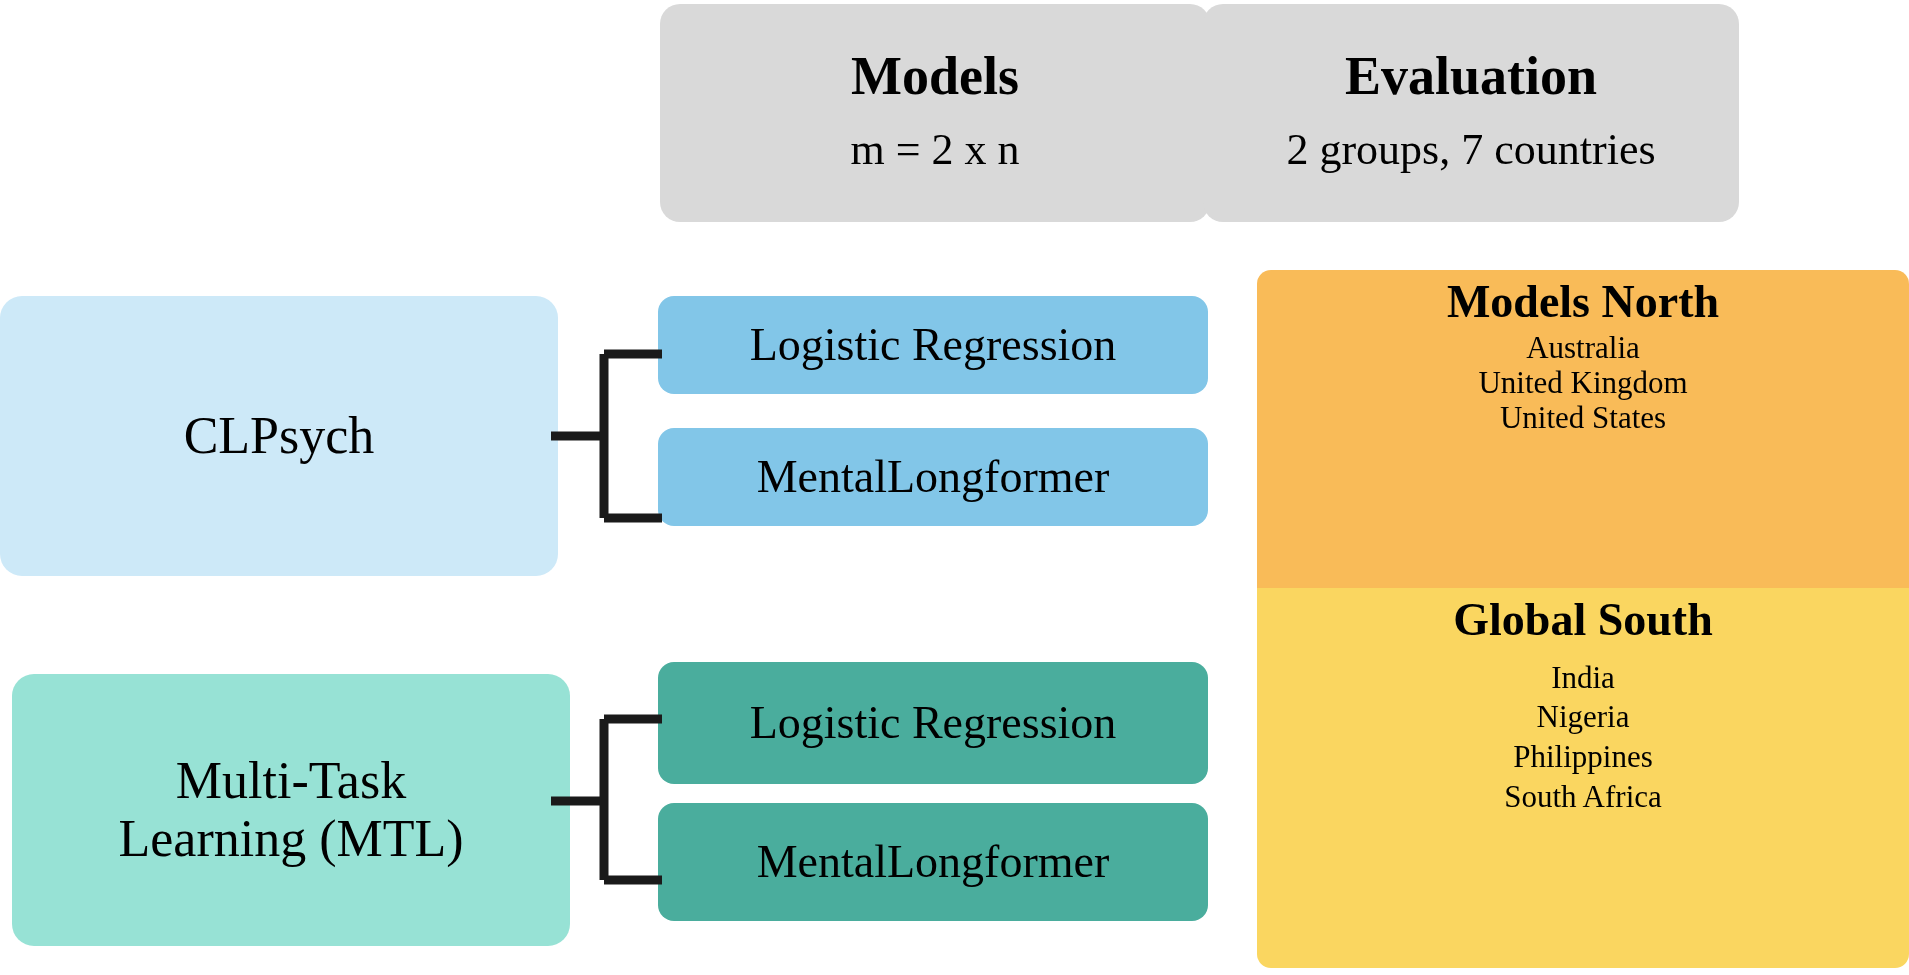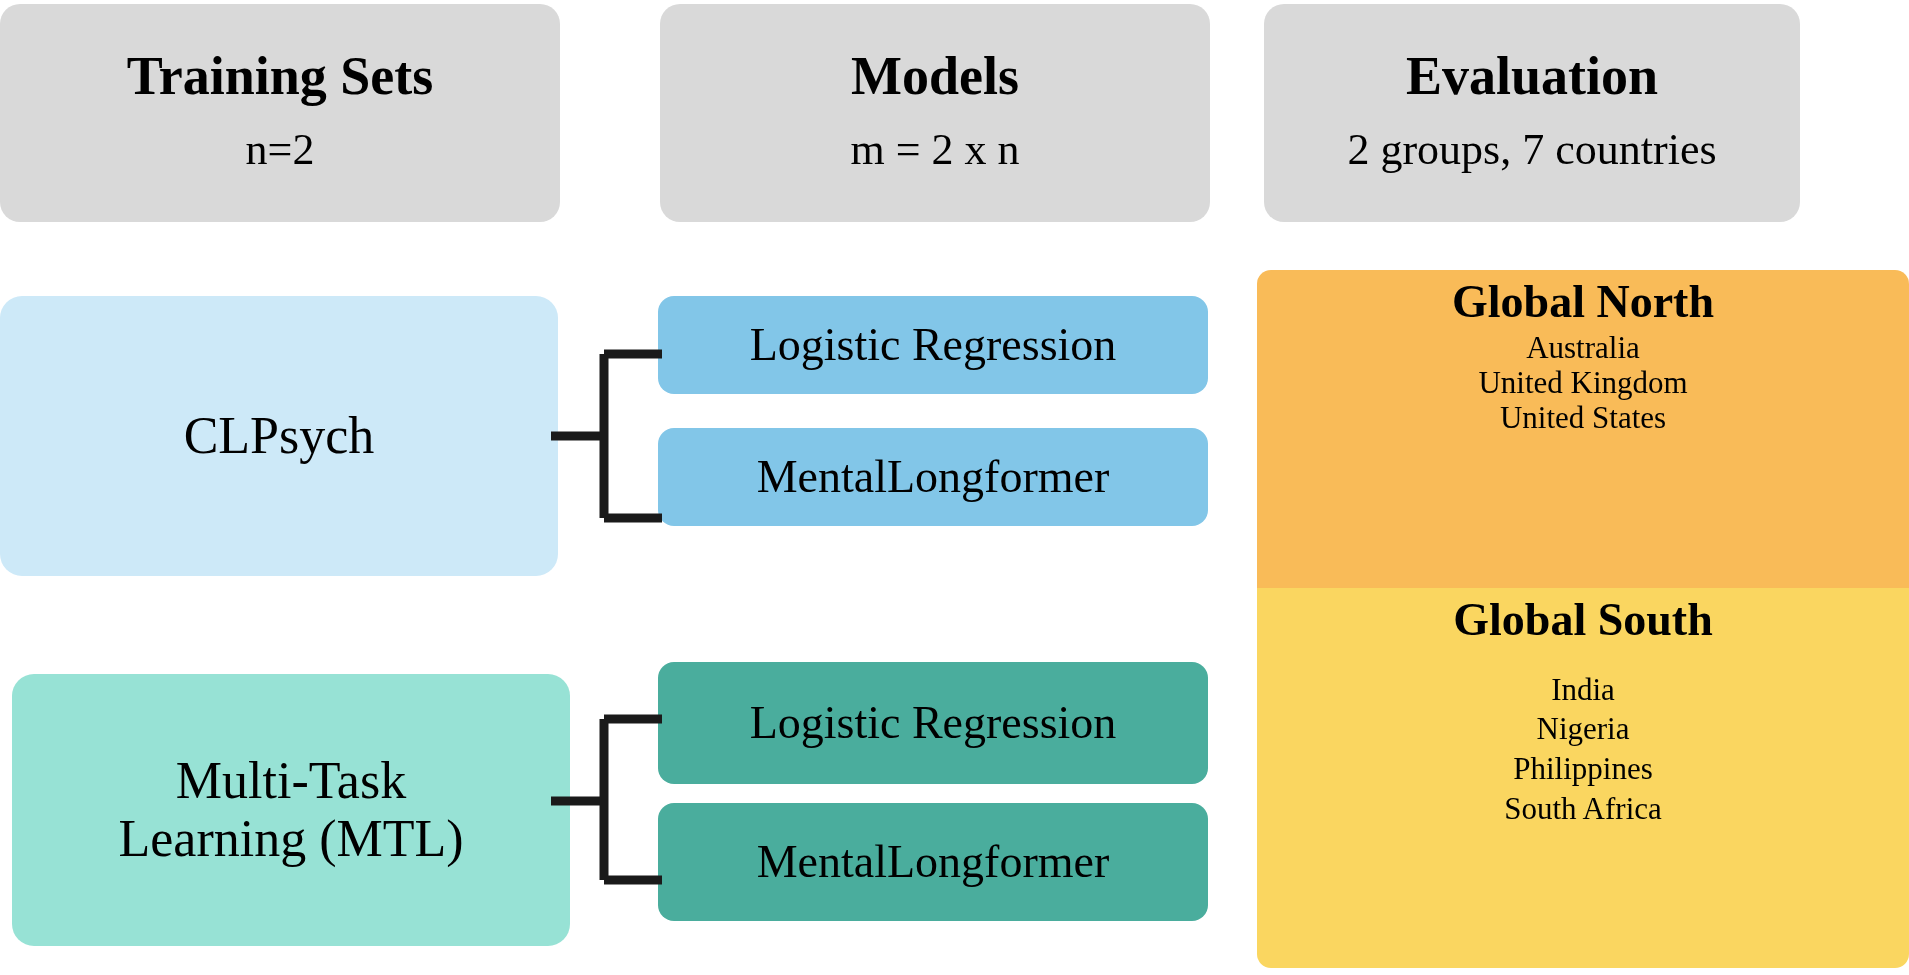--- a/index.html
+++ b/index.html
@@ -47,21 +47,21 @@
     letter-spacing: 0px;
     margin-bottom: 18px;
   }
   .header-sub {
     font-weight: normal;
     font-size: 44px;
   }
 
   #header-training { left: 0px;    top: 4px;  width: 560px; height: 218px; }
   #header-models   { left: 660px;  top: 4px;  width: 550px; height: 218px; }
-  #header-eval     { left: 1264px; top: 4px;  width: 536px; height: 218px; }
+  #header-eval     { left: 1203px; top: 4px;  width: 536px; height: 218px; }
 
   
   #box-clpsych {
     left: 0px; top: 296px; width: 558px; height: 280px;
     background: #cde9f8;
     border-radius: 22px;
     font-size: 52px;
   }
   #box-mtl {
     left: 12px; top: 674px; width: 558px; height: 272px;
@@ -115,41 +115,37 @@
     font-weight: bold;
     font-size: 46px;
     margin-top: 2px;
     margin-bottom: 2px;
   }
   .eval-country {
     font-size: 31px;
     line-height: 1.16;
   }
   #eval-north .eval-country { line-height: 1.13; }
-  #eval-south .eval-heading { margin-bottom: 24px; }
+  #eval-south .eval-heading { margin-bottom: 12px; }
   #eval-south .eval-country { line-height: 1.28; }
 
   
   #connectors {
     position: absolute;
     left: 0; top: 0;
     width: 1909px;
     height: 975px;
     pointer-events: none;
   }
 </style>
 </head>
 <body>
 
 <div class="stage">
 
-  <div class="box header-box" id="header-training">
-    <div class="header-title">Training Sets</div>
-    <div class="header-sub">n=2</div>
-  </div>
 
   <div class="box header-box" id="header-models">
     <div class="header-title">Models</div>
     <div class="header-sub">m = 2 x n</div>
   </div>
 
   <div class="box header-box" id="header-eval">
     <div class="header-title">Evaluation</div>
     <div class="header-sub">2 groups, 7 countries</div>
   </div>
@@ -173,21 +169,21 @@
 
   <div class="box model-box model-green" id="model-lr-mtl">
     <span>Logistic Regression</span>
   </div>
 
   <div class="box model-box model-green" id="model-ml-mtl">
     <span>MentalLongformer</span>
   </div>
 
   <div class="box eval-panel" id="eval-north">
-    <div class="eval-heading">Global North</div>
+    <div class="eval-heading">Models North</div>
     <div class="eval-country">Australia</div>
     <div class="eval-country">United Kingdom</div>
     <div class="eval-country">United States</div>
   </div>
 
   <div class="box eval-panel" id="eval-south">
     <div class="eval-heading">Global South</div>
     <div class="eval-country">India</div>
     <div class="eval-country">Nigeria</div>
     <div class="eval-country">Philippines</div>

